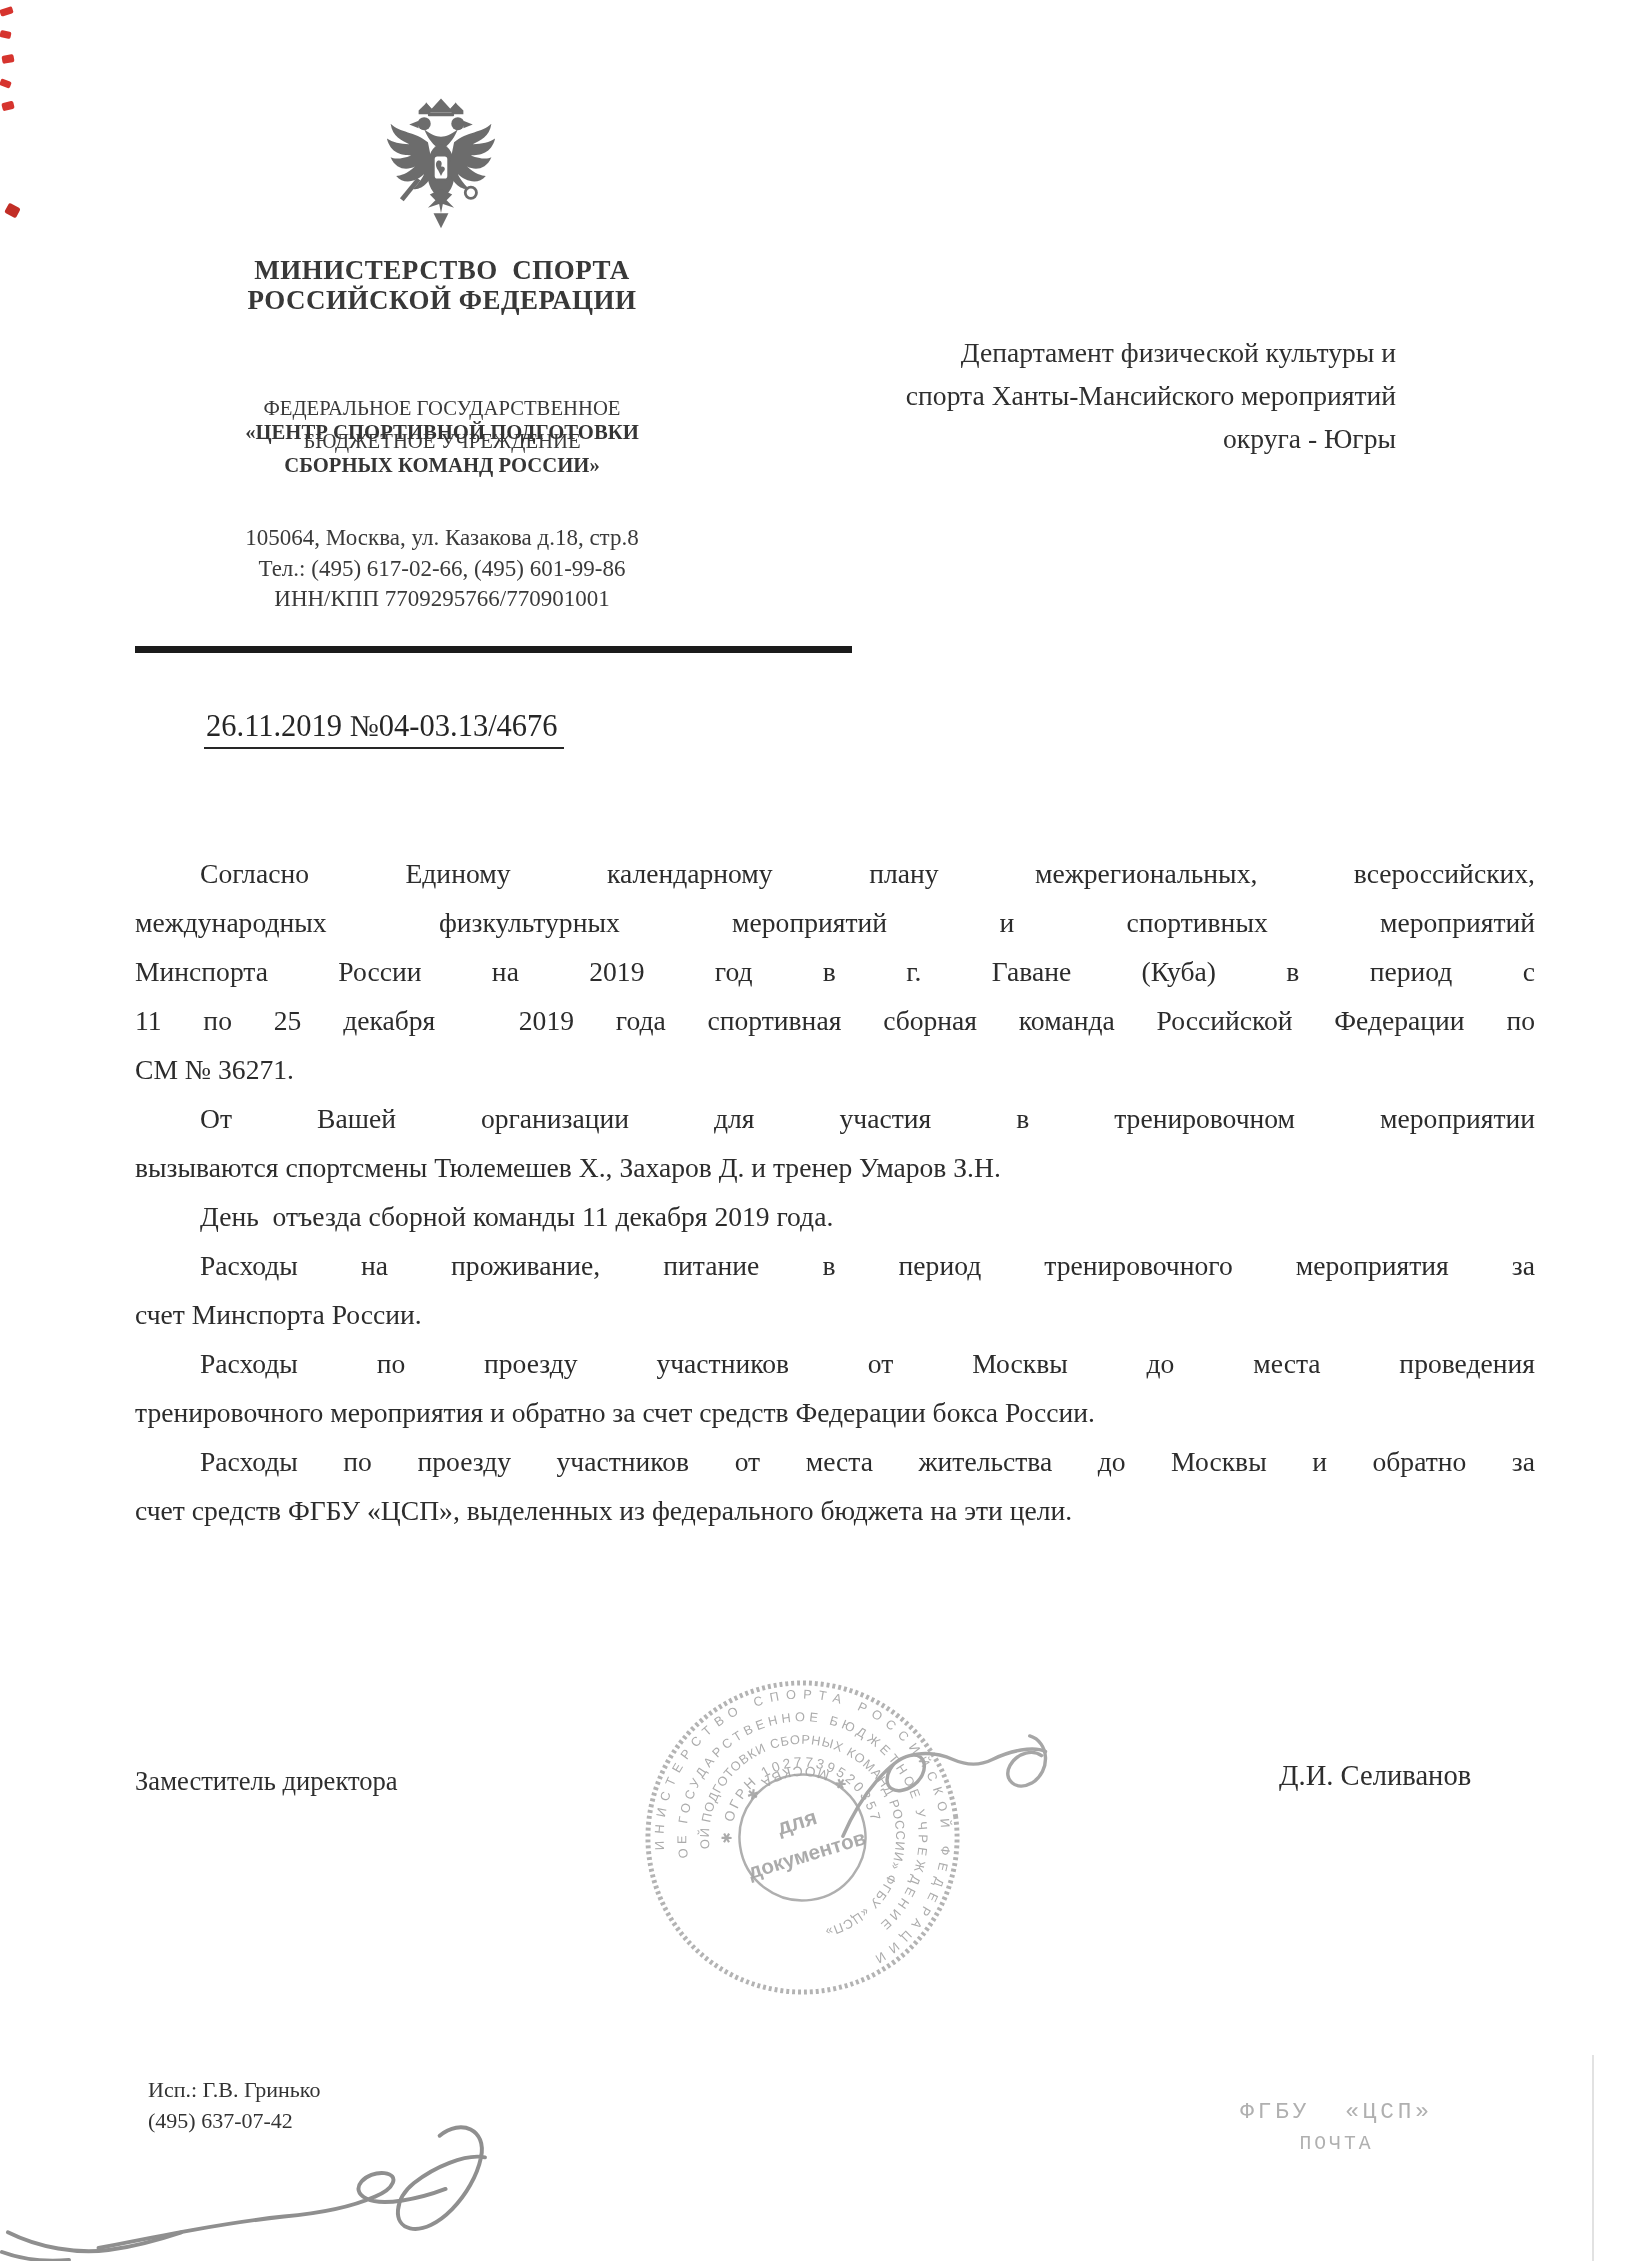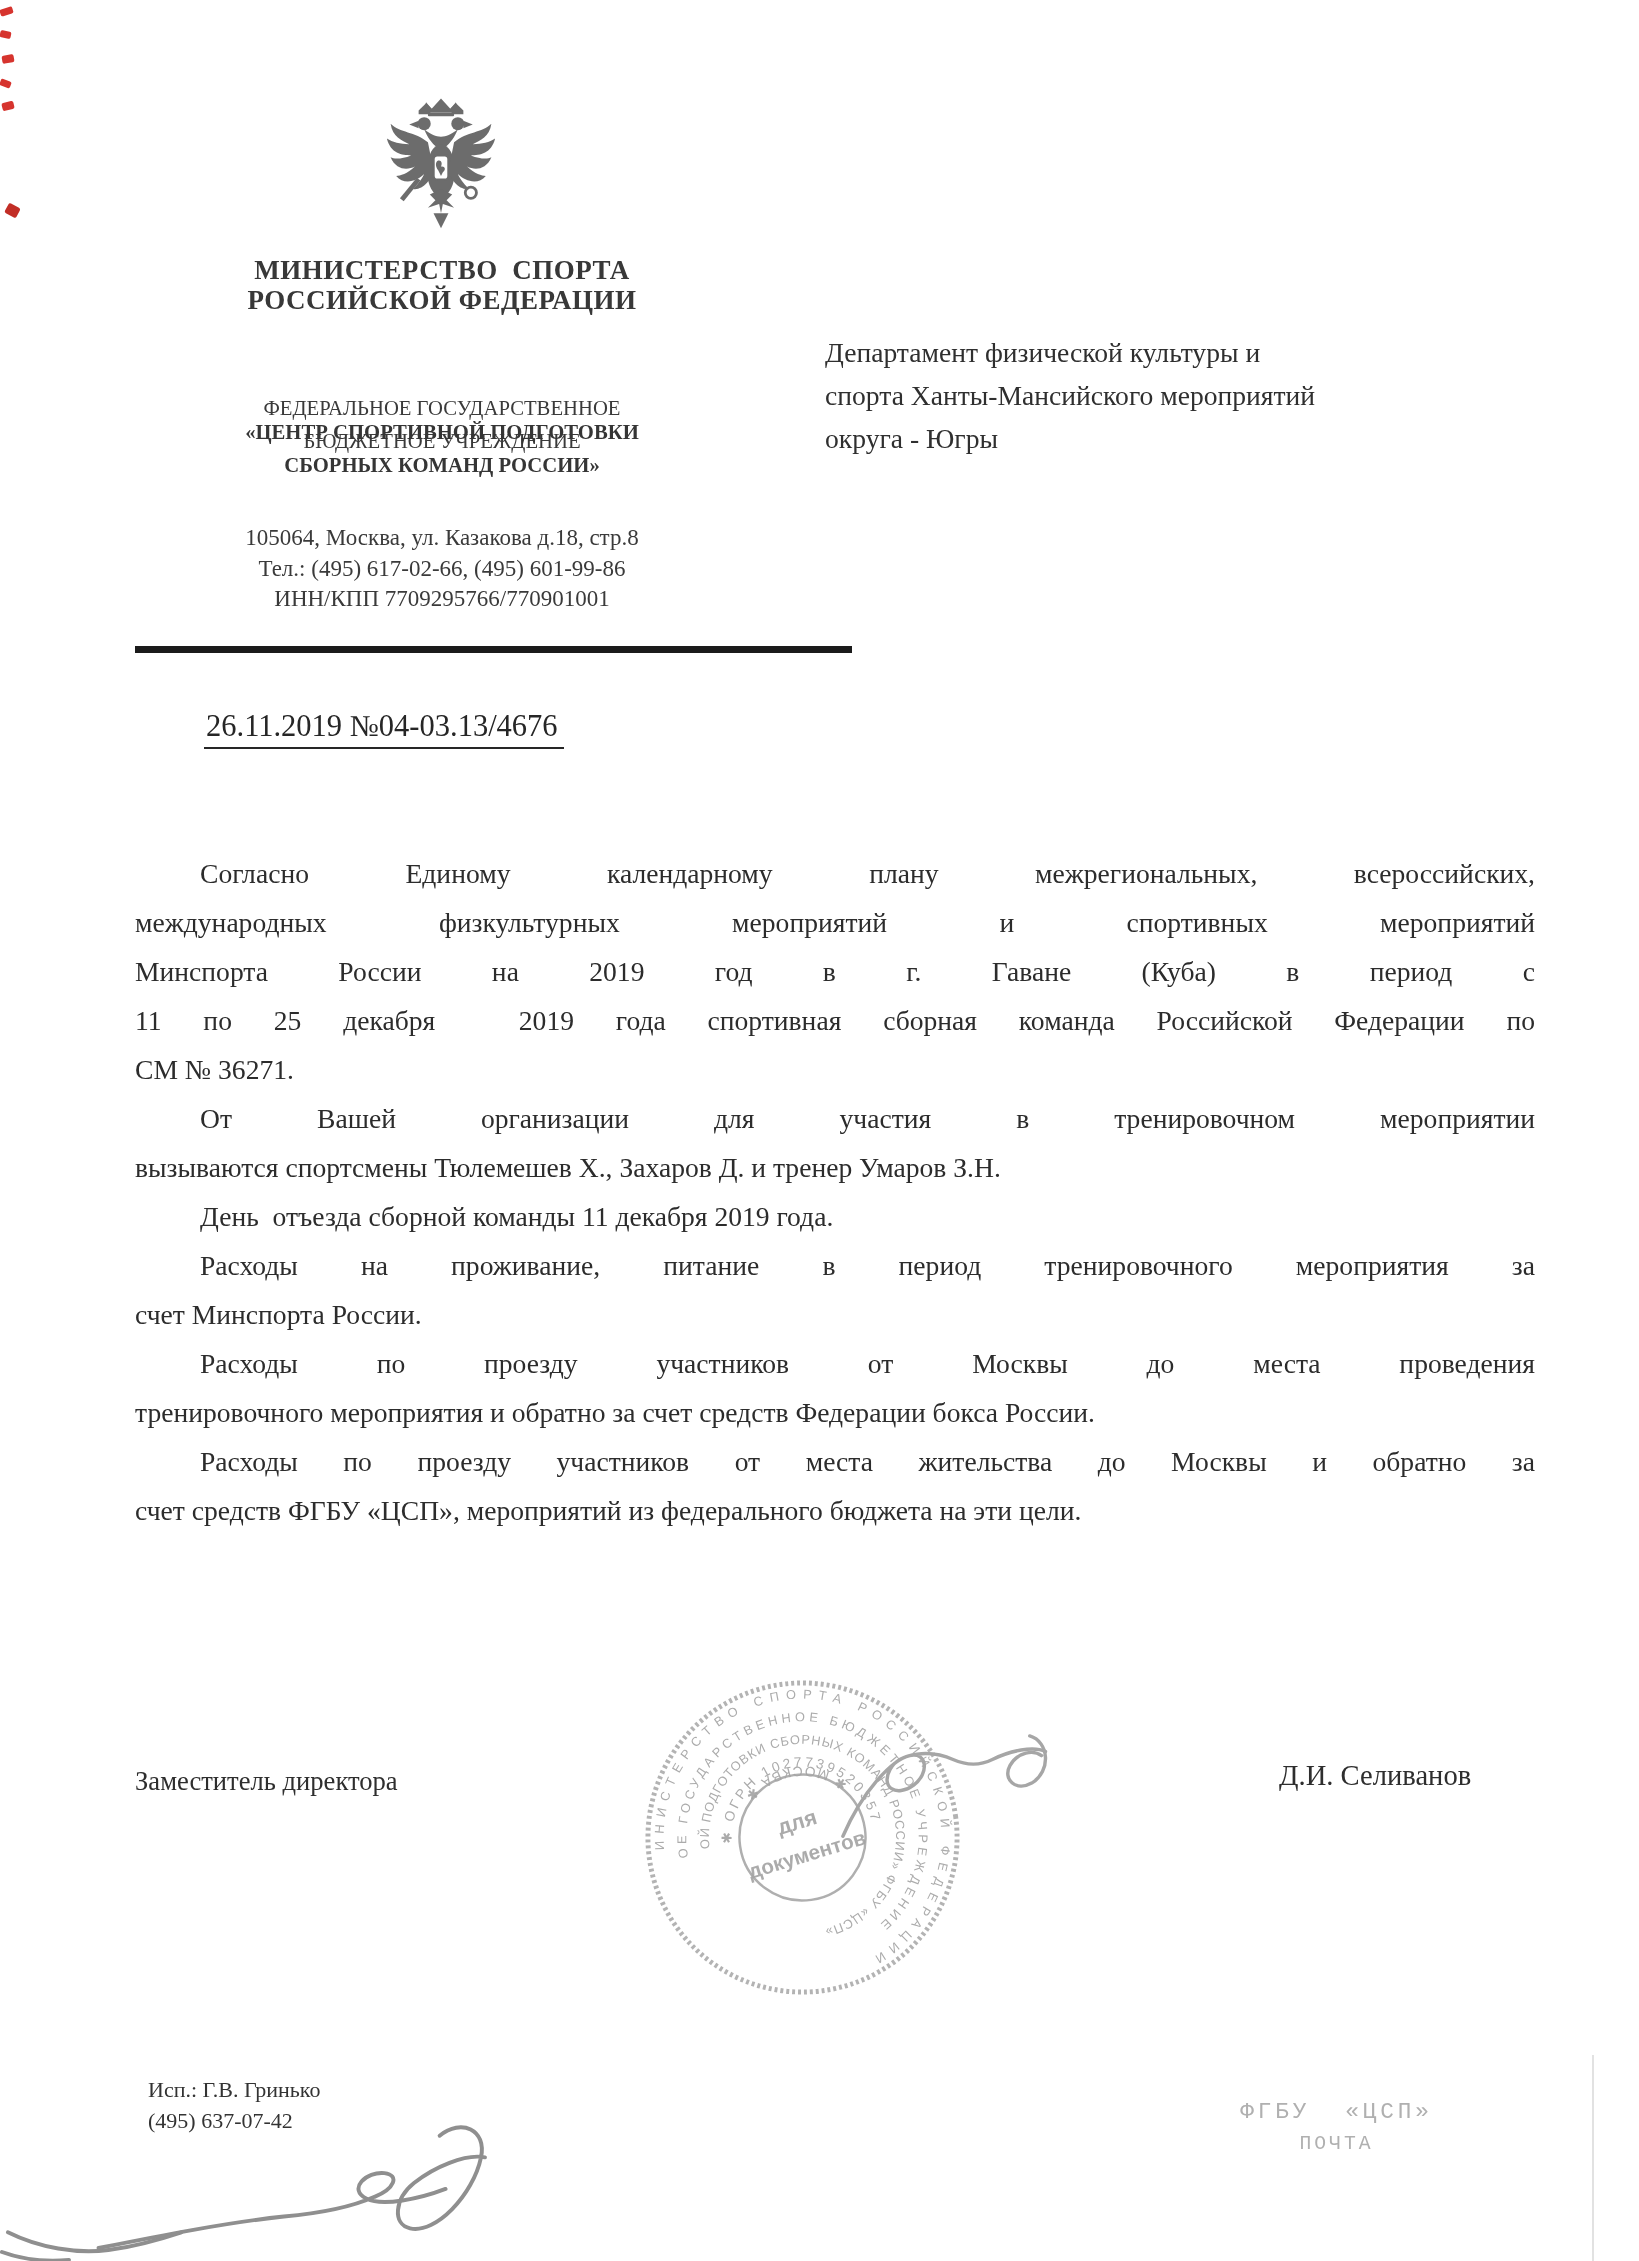--- a/index.html
+++ b/index.html
@@ -10,21 +10,21 @@
     font-family:"Liberation Serif", serif;color:#2e2e2e;
   }
   .abs{position:absolute;}
   
   .col-left{left:97px;width:690px;text-align:center;}
   .ministry{top:256px;font-weight:bold;font-size:27px;line-height:29.6px;color:#383838;letter-spacing:0.5px;}
   .orgtype{top:349px;font-size:20.7px;line-height:33px;color:#3a3a3a;margin-top:43px;}
   .orgname{top:416px;font-weight:bold;font-size:20.7px;line-height:33px;color:#353535;}
   .addr{top:523px;font-size:23px;line-height:30.5px;color:#3a3a3a;}
   
-  .recipient{left:825px;top:331px;width:571px;text-align:left;font-size:27.6px;line-height:43px;color:#2f2f2f;}
+  .recipient{left:825px;top:331px;width:571px;text-align:right;font-size:27.6px;line-height:43px;color:#2f2f2f;}
   
   .divider{left:135px;top:646px;width:717px;height:6.9px;background:#1b1b1b;}
   
   .refnum{left:204px;top:709px;font-size:30.5px;color:#262626;border-bottom:2px solid #262626;padding:0 5.9px 3px 2px;}
   
   .body-block{left:135px;top:849px;width:1400px;font-size:27.6px;color:#2c2c2c;}
   .bl{height:49px;line-height:49px;white-space:nowrap;}
   .bl.fill{white-space:normal;text-align:justify;text-align-last:justify;-moz-text-align-last:justify;}
   .bl.ind{text-indent:65px;}
   
@@ -117,21 +117,21 @@
     <div class="bl fill">11 по 25 декабря&nbsp; 2019 года спортивная сборная команда Российской Федерации по</div>
     <div class="bl">СМ № 36271.</div>
     <div class="bl ind fill">От Вашей организации для участия в тренировочном мероприятии</div>
     <div class="bl">вызываются спортсмены Тюлемешев Х., Захаров Д. и тренер Умаров З.Н.</div>
     <div class="bl ind">День&nbsp; отъезда сборной команды 11 декабря 2019 года.</div>
     <div class="bl ind fill">Расходы на проживание, питание в период тренировочного мероприятия за</div>
     <div class="bl">счет Минспорта России.</div>
     <div class="bl ind fill">Расходы по проезду участников от Москвы до места проведения</div>
     <div class="bl">тренировочного мероприятия и обратно за счет средств Федерации бокса России.</div>
     <div class="bl ind fill">Расходы по проезду участников от места жительства до Москвы и обратно за</div>
-    <div class="bl">счет средств ФГБУ «ЦСП», мероприятий из федерального бюджета на эти цели.</div>
+    <div class="bl">счет средств ФГБУ «ЦСП», выделенных из федерального бюджета на эти цели.</div>
   </div>
 
   <div class="abs sig-title">Заместитель директора</div>
   <div class="abs sig-name">Д.И. Селиванов</div>
 
   <svg class="abs stamp" viewBox="0 0 322 322">
     <g fill="none" stroke="#9a9a9a">
       <circle cx="161" cy="161" r="157" stroke-width="5" stroke-dasharray="3,3" opacity="0.85"></circle>
       <circle cx="161" cy="161" r="64" stroke-width="2.5" opacity="0.9"></circle>
     </g>

